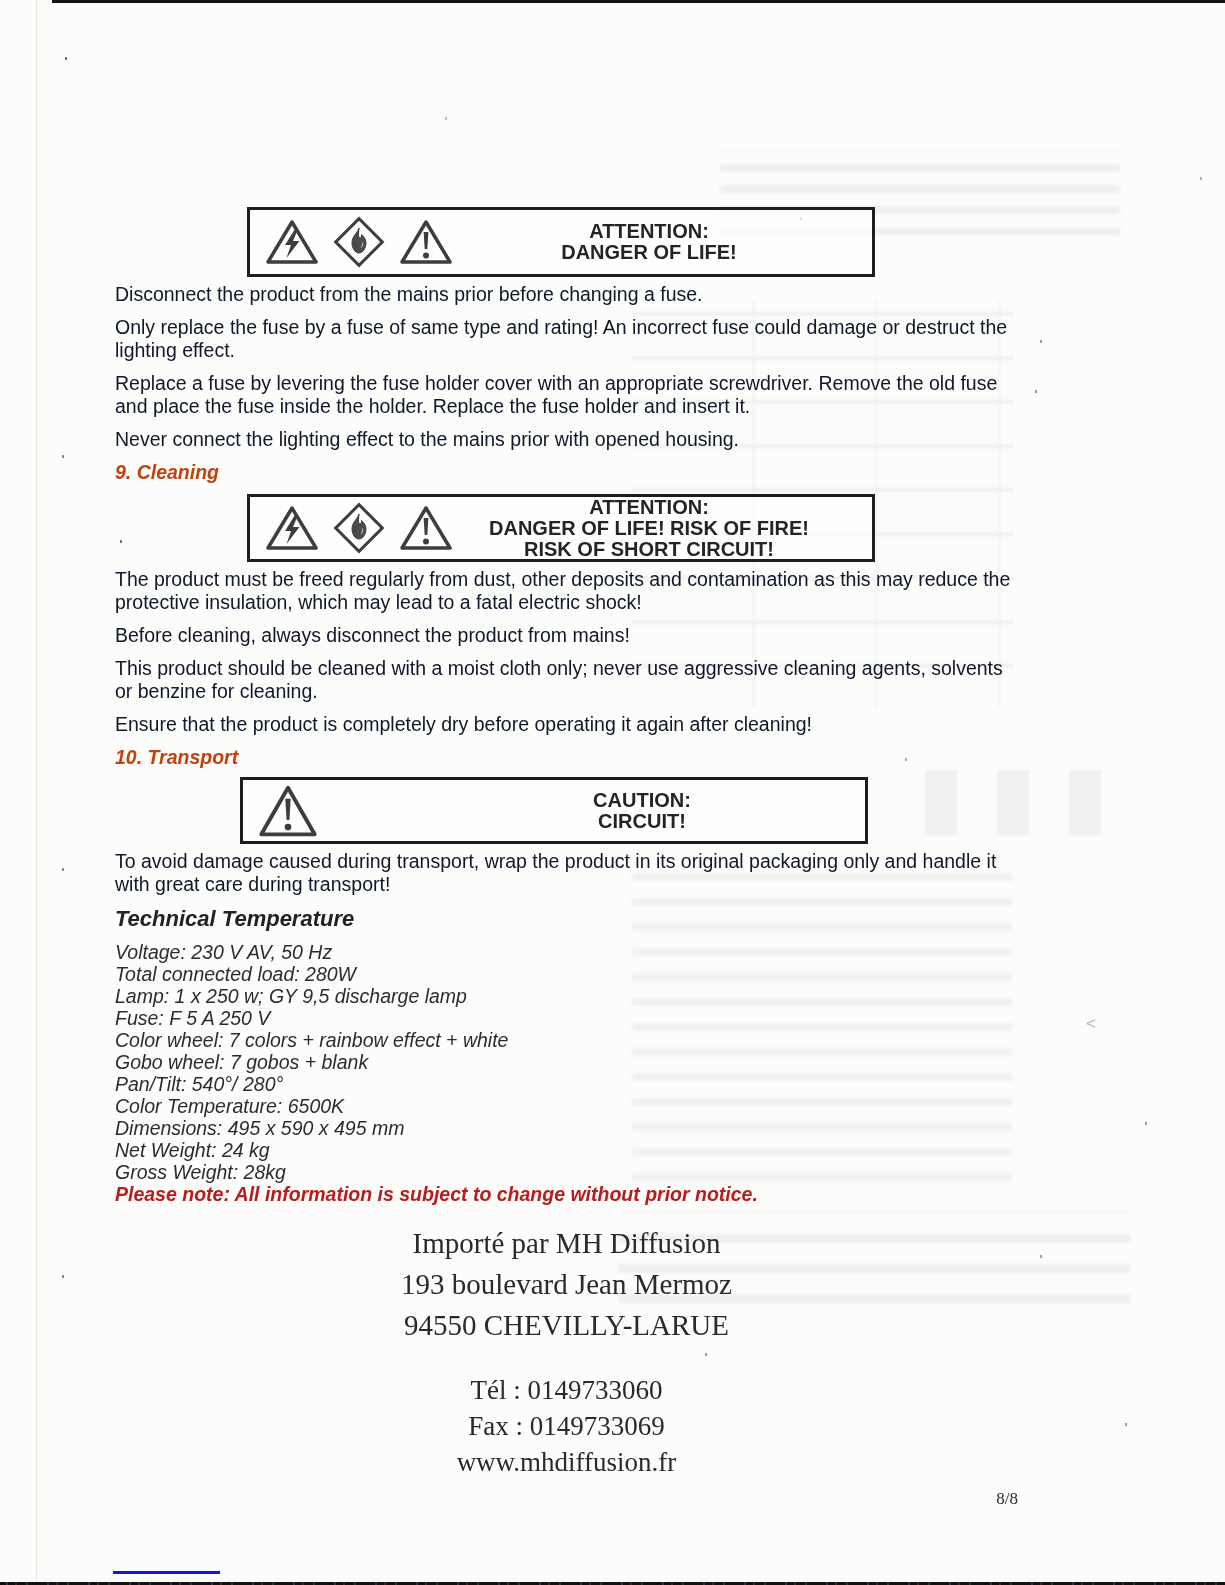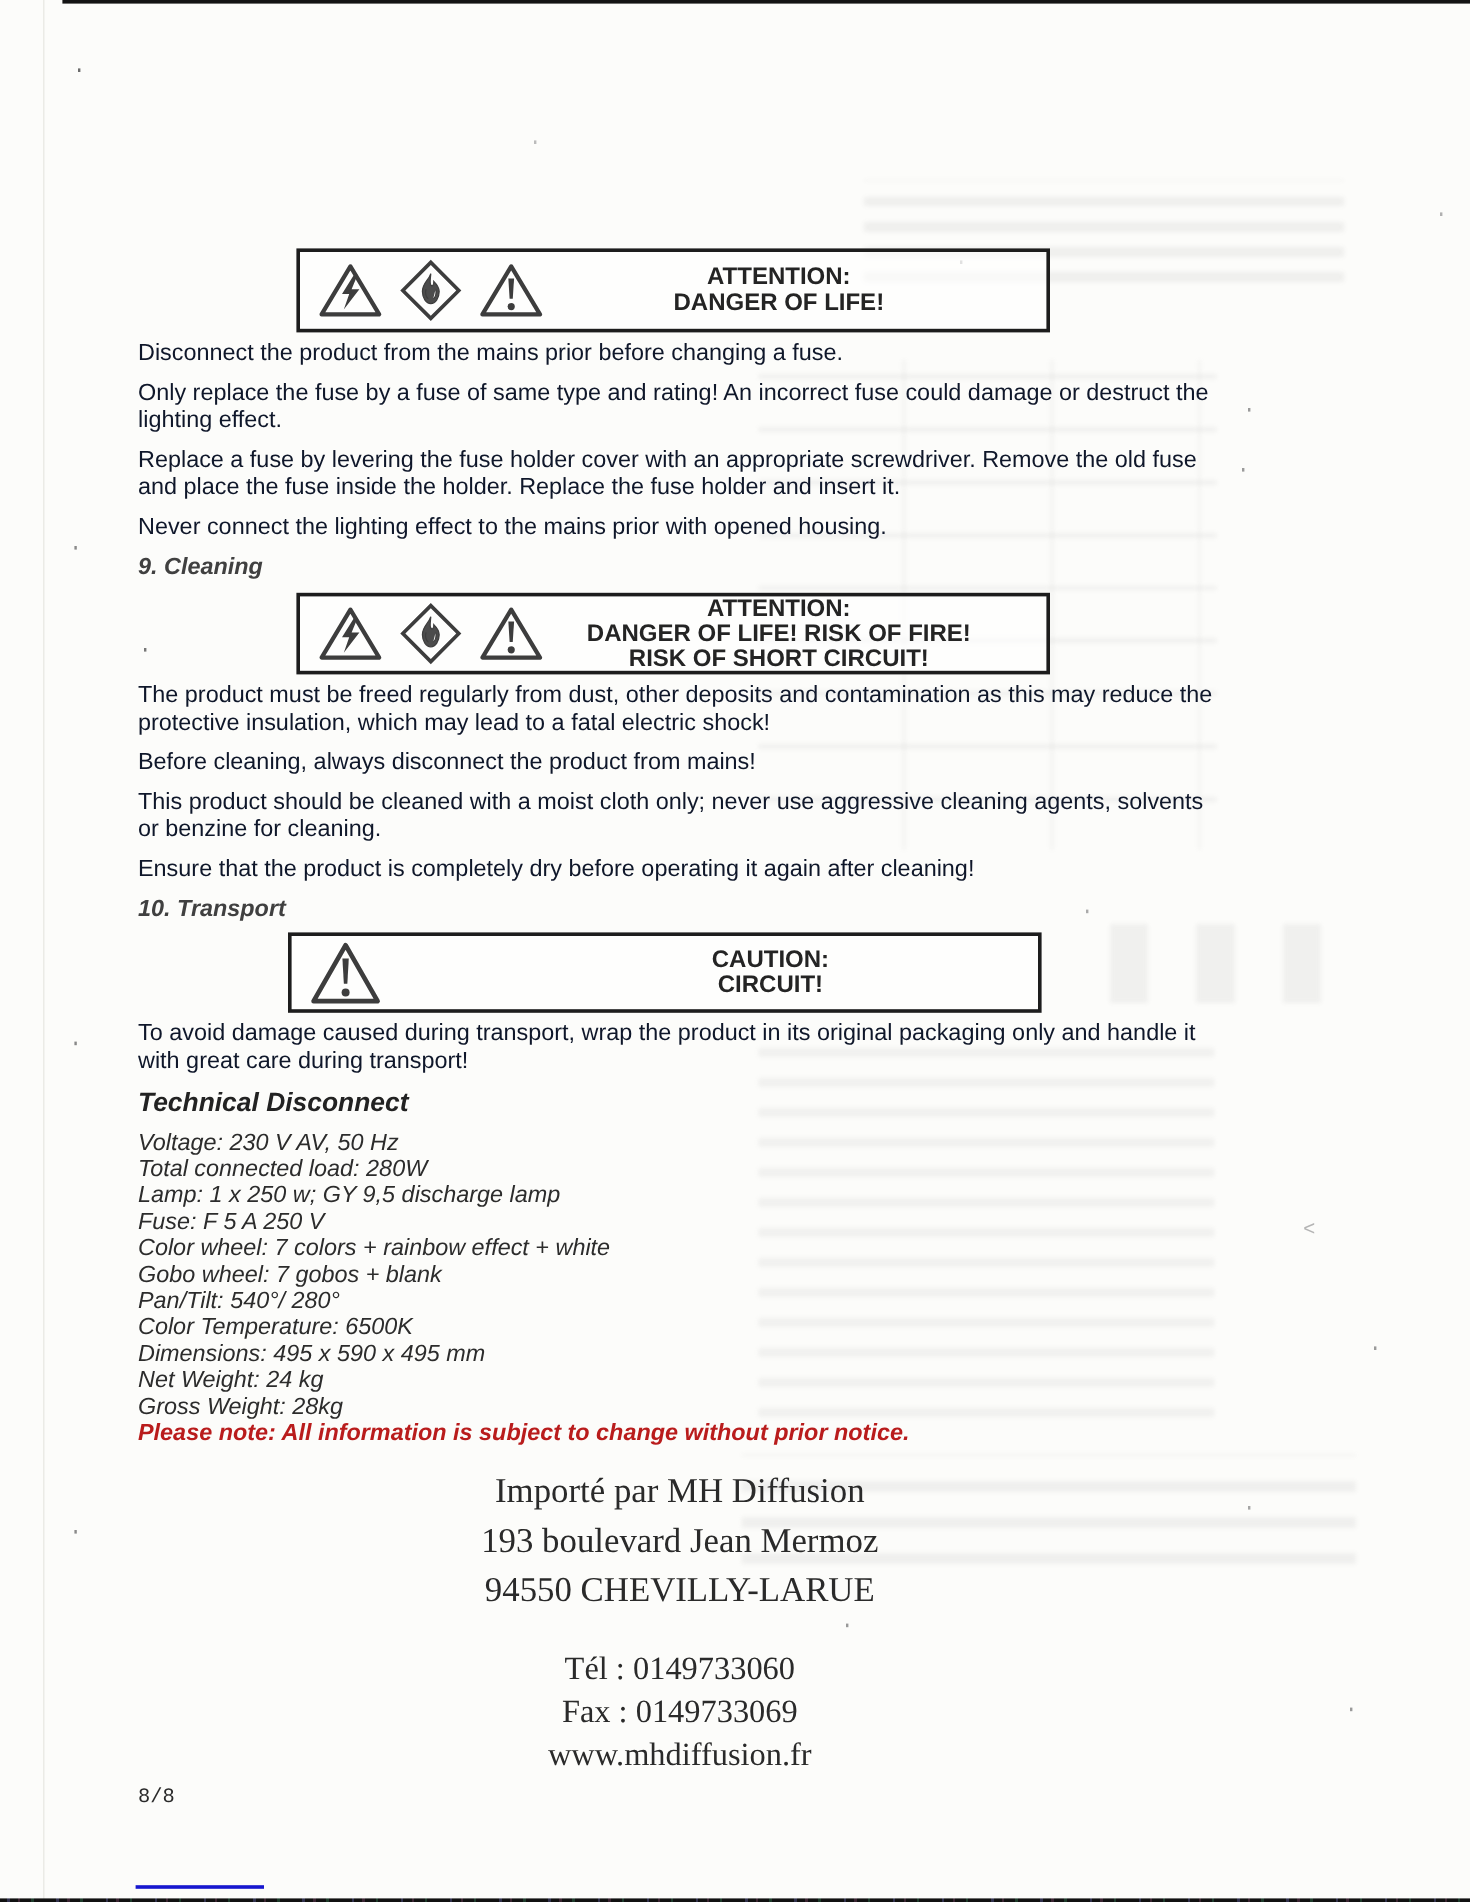--- a/index.html
+++ b/index.html
@@ -38,40 +38,40 @@
   .g3 { left:632px; top:862px; width:380px; height:336px; opacity:.34;
         background:repeating-linear-gradient(0deg, transparent 0 17px, rgba(145,145,145,.30) 17px 25px); }
   .g4 { left:618px; top:1212px; width:512px; height:112px; opacity:.38;
         background:repeating-linear-gradient(0deg, transparent 0 21px, rgba(145,145,145,.30) 21px 30px); }
   .g5 { left:885px; top:770px; width:250px; height:66px; opacity:.30;
         background:repeating-linear-gradient(90deg, transparent 0 40px, rgba(140,140,140,.35) 40px 72px); }
   
   .content { position:absolute; left:115px; top:0; width:903px; }
   .spacer-top { height:207px; }
   .para { font-size:19.5px; line-height:23px; margin:6px 0 10px; color:#0f172a; }
-  .h-num { font-style:italic; font-weight:700; font-size:19.5px; margin:10px 0 0; color:#404040; }
+  .h-num { font-style:italic; font-weight:700; font-size:19.5px; margin:10px 0 0; color:#c2410c; }
   
   .wbox {
     width:628px; margin-left:132px; border:3px solid #1d1d1d; background:rgba(255,255,255,.6);
     display:flex; align-items:center; height:70px;
   }
   .wbox.three-line { height:68px; margin-top:10px; }
   .wbox.caution { height:67px; margin-top:8px; margin-left:125px; }
   .wicons { width:192px; display:flex; align-items:center; gap:13px; padding-left:15px; flex:0 0 auto; }
   .wtext { flex:1; text-align:center; font-weight:700; font-size:20px; line-height:21px; color:#242424; padding-right:16px; }
   .wbox svg { display:block; }
   
   .tech-heading { font-style:italic; font-weight:700; font-size:22px; margin:8px 0 0; color:#222; }
   .tech-list { margin-top:9px;font-style:italic; }
   .tech-line { font-size:19.5px; line-height:22px; color:#2c2c2c; }
   .tech-note { font-size:19.5px; line-height:22px; font-weight:700; color:#b91c1c; }
   
   .importer { margin-top:18px; text-align:center; font-family:"Liberation Serif", serif; font-size:29px; line-height:41px; color:#2a2a2a; }
   .contact { margin-top:26px; text-align:center; font-family:"Liberation Serif", serif; font-size:27px; line-height:36px; color:#2a2a2a; }
-  .pageno { margin-top:9px; text-align:left; font-family:Liberation Mono, monospace; font-size:17px; color:#2a2a2a; }
+  .pageno { margin-top:9px; text-align:right; font-family:Liberation Serif, serif; font-size:17px; color:#2a2a2a; }
 </style>
 </head>
 <body>
 
 <div class="edge-top"></div>
 <div class="paper-edge"></div>
 <div class="speckles"></div>
 <div class="ghost ghost-lines g1"></div>
 <div class="ghost g2"></div>
 <div class="ghost g3"></div>
@@ -166,21 +166,21 @@
       </span>
     </div>
     <div class="wtext">
       <div>CAUTION:</div>
       <div>CIRCUIT!</div>
     </div>
   </div>
 
   <p class="para">To avoid damage caused during transport, wrap the product in its original packaging only and handle it with great care during transport!</p>
 
-  <h2 class="tech-heading">Technical Disconnect</h2>
+  <h2 class="tech-heading">Technical Temperature</h2>
 
   <div class="tech-list">
     <div class="tech-line">Voltage: 230 V AV, 50 Hz</div>
     <div class="tech-line">Total connected load: 280W</div>
     <div class="tech-line">Lamp: 1 x 250 w; GY 9,5 discharge lamp</div>
     <div class="tech-line">Fuse: F 5 A 250 V</div>
     <div class="tech-line">Color wheel: 7 colors + rainbow effect + white</div>
     <div class="tech-line">Gobo wheel: 7 gobos + blank</div>
     <div class="tech-line">Pan/Tilt: 540°/ 280°</div>
     <div class="tech-line">Color Temperature: 6500K</div>

